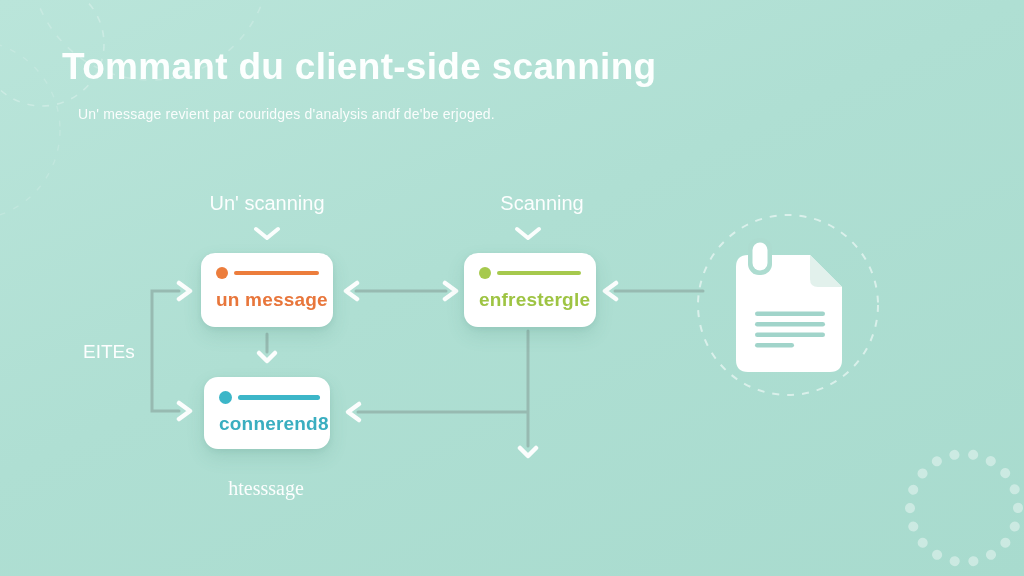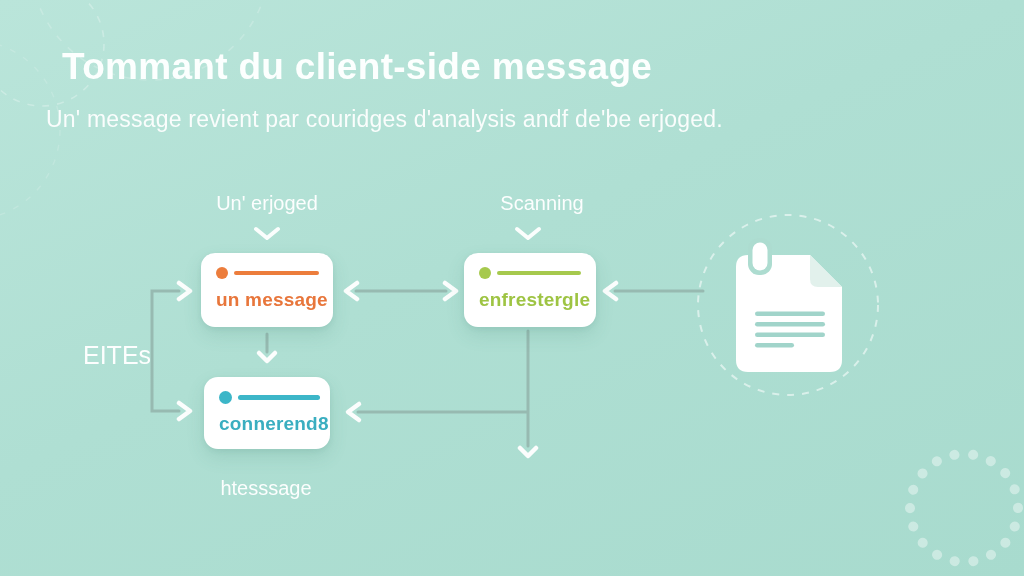--- a/index.html
+++ b/index.html
@@ -14,50 +14,50 @@
   svg { display: block; }
   .abs { position: absolute; }
 
   
   .title {
     left: 62px; top: 46px;
     font-size: 37px; font-weight: 700;
     color: #fcfffe; letter-spacing: 0.3px;
   }
   .subtitle {
-    left: 46px; top: 106px;
-    font-size: 23px; font-weight: 400;
+    left: 78px; top: 106px;
+    font-size: 14px; font-weight: 400;
     color: rgba(255,255,255,0.93); letter-spacing: 0.2px;
   }
 
   
   .flow-label {
     top: 192px;
     transform: translateX(-50%);
     font-size: 20px; color: rgba(255,255,255,0.96);
     white-space: nowrap;
   }
   .flow-label.l1 { left: 267px; }
   .flow-label.l2 { left: 542px; }
   .chev { top: 226px; transform: translateX(-50%); }
   .chev.c1 { left: 267px; }
   .chev.c2 { left: 528px; }
 
   .side-label {
     left: 83px; top: 341px;
-    font-size: 25px; color: rgba(255,255,255,0.97);
+    font-size: 19px; color: rgba(255,255,255,0.97);
   }
 
   .bottom-label {
     top: 477px;
     transform: translateX(-50%);
     font-size: 20px; color: rgba(255,255,255,0.96);
     white-space: nowrap;
   }
-  .bottom-label.b1 { left: 266px; }
+  .bottom-label.b1 { left: 266px; font-family: Liberation Serif, serif; }
   .bottom-label.b2 { left: 528px; }
 
   
   .node {
     background: #ffffff;
     border-radius: 14px;
     box-shadow: 0 8px 18px rgba(64,128,115,0.16), 0 2px 5px rgba(64,128,115,0.10);
     box-sizing: border-box;
     padding: 13px 15px 0 15px;
   }
@@ -96,24 +96,24 @@
   <svg class="abs overlay" width="280" height="220" viewBox="0 0 280 220" style="left:0;top:0;">
     <circle cx="42" cy="44" r="62" fill="none" stroke="rgba(255,255,255,0.28)" stroke-width="1.6" stroke-dasharray="7 8"></circle>
     <circle cx="150" cy="-40" r="120" fill="none" stroke="rgba(255,255,255,0.20)" stroke-width="1.6" stroke-dasharray="7 9"></circle>
     <circle cx="-30" cy="130" r="90" fill="none" stroke="rgba(255,255,255,0.16)" stroke-width="1.4" stroke-dasharray="6 9"></circle>
   </svg>
 
   <svg class="abs overlay" width="1024" height="576" viewBox="0 0 1024 576" style="left:0;top:0;">
     <circle cx="964" cy="508" r="54" fill="none" stroke="rgba(255,255,255,0.40)" stroke-width="10" stroke-dasharray="0.1 18.7" stroke-linecap="round"></circle>
   </svg>
 
-  <div class="abs title">Tommant du client-side message</div>
+  <div class="abs title">Tommant du client-side scanning</div>
   <div class="abs subtitle">Un' message revient par couridges d'analysis andf de'be erjoged.</div>
 
-  <div class="abs flow-label l1">Un' erjoged</div>
+  <div class="abs flow-label l1">Un' scanning</div>
   <div class="abs flow-label l2">Scanning</div>
 
   <span class="abs chev c1">
     <svg width="28" height="15" viewBox="0 0 28 15">
       <polyline points="3,3 14,12 25,3" fill="none" stroke="rgba(255,255,255,0.95)" stroke-width="4" stroke-linecap="round" stroke-linejoin="round"></polyline>
     </svg>
   </span>
   <span class="abs chev c2">
     <svg width="28" height="15" viewBox="0 0 28 15">
       <polyline points="3,3 14,12 25,3" fill="none" stroke="rgba(255,255,255,0.95)" stroke-width="4" stroke-linecap="round" stroke-linejoin="round"></polyline>

